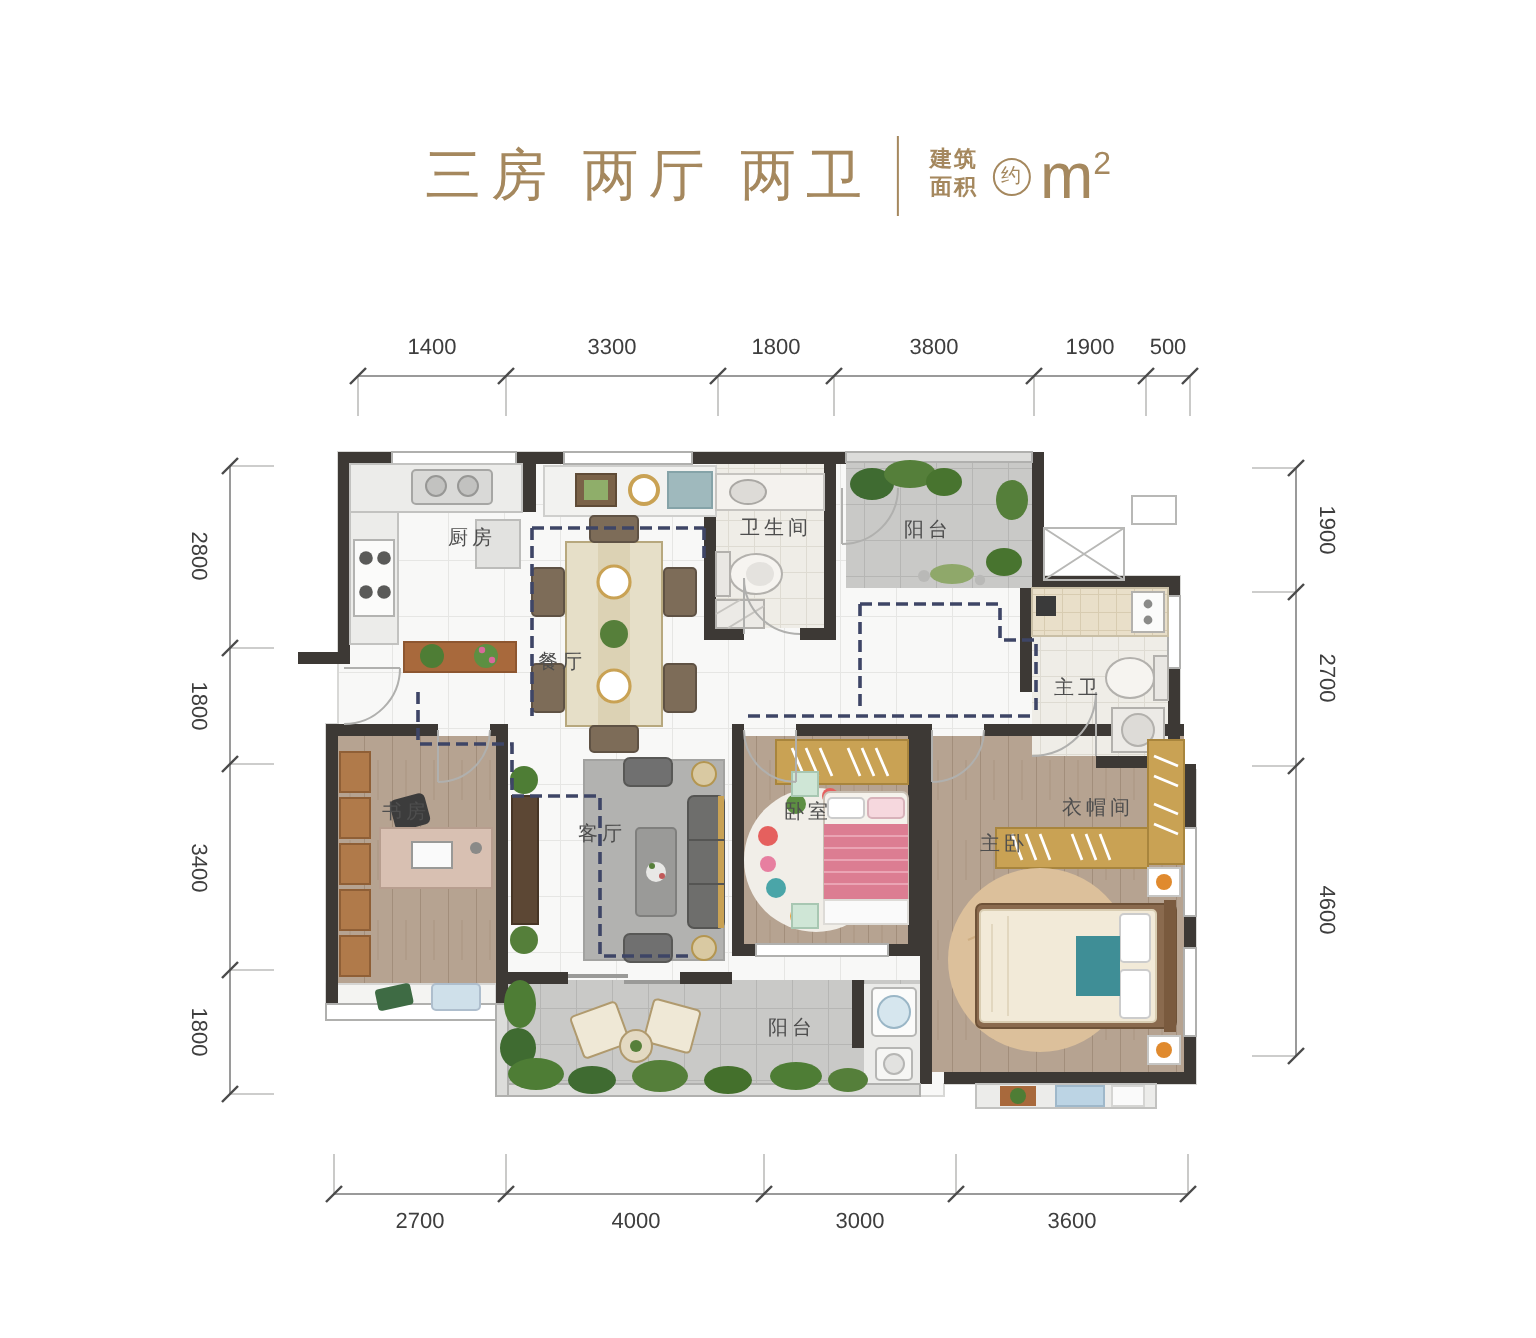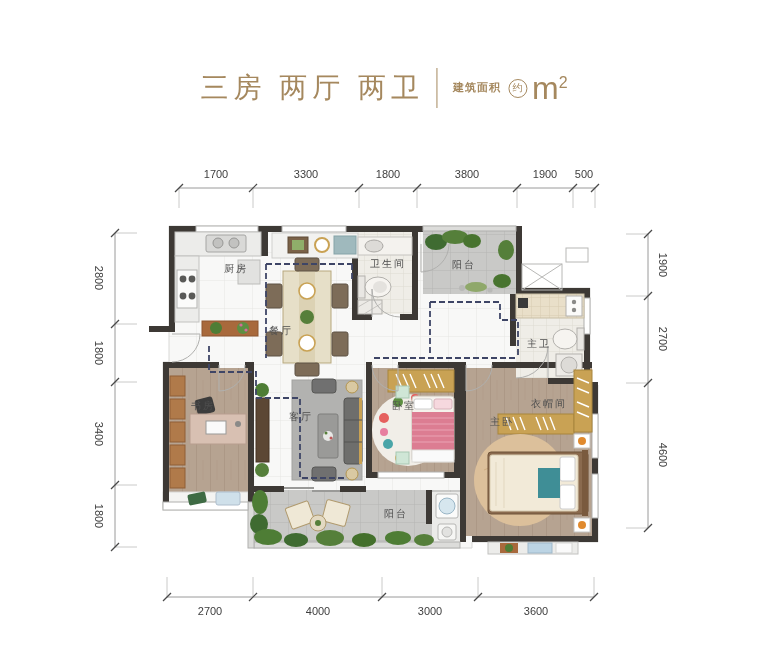--- a/index.html
+++ b/index.html
@@ -4,21 +4,21 @@
 <style>
   html,body{margin:0;padding:0;}
   body{width:768px;height:669px;background:#ffffff;position:relative;overflow:hidden;
        font-family:"Liberation Sans","DejaVu Sans",sans-serif;}
   .stage{position:absolute;inset:0;border-radius:26px;}
   
   .title{position:absolute;top:68px;left:50%;transform:translateX(-50%);
          display:flex;align-items:center;color:#a5885e;white-space:nowrap;}
   .t-rooms{font-size:28px;letter-spacing:5px;font-weight:500;}
   .t-div{width:1px;height:40px;background:#a5885e;margin:0 16px 0 12px;}
-  .t-prefix{display:flex;flex-direction:row;font-size:11px;font-weight:700;
+  .t-prefix{display:flex;flex-direction:column;font-size:11px;font-weight:700;
             line-height:1.25;letter-spacing:1px;align-items:flex-end;}
   .t-approx{width:17px;height:17px;border:1px solid #a5885e;border-radius:50%;
             font-size:10px;display:flex;align-items:center;justify-content:center;
             margin:0 5px 0 7px;}
   .t-num{font-size:42px;font-weight:500;letter-spacing:-1px;}
   .t-unit{font-size:32px;font-weight:500;}
   .t-exp{font-size:16px;font-weight:500;align-self:flex-start;margin-top:6px;}
   
   .room-label{position:absolute;font-size:10px;color:#4e4e4e;letter-spacing:2px;
               transform:translate(-50%,-50%);white-space:nowrap;}
@@ -395,21 +395,21 @@
 <span class="room-label" style="left:388px;top:264px">卫生间</span>
 <span class="room-label" style="left:464px;top:265px">阳台</span>
 <span class="room-label" style="left:539px;top:344px">主卫</span>
 <span class="room-label" style="left:203px;top:406px">书房</span>
 <span class="room-label" style="left:301px;top:417px">客厅</span>
 <span class="room-label" style="left:404px;top:406px">卧室</span>
 <span class="room-label" style="left:502px;top:422px">主卧</span>
 <span class="room-label" style="left:549px;top:404px">衣帽间</span>
 <span class="room-label" style="left:396px;top:514px">阳台</span>
 
-<span class="dim" style="left:216px;top:174px">1700</span>
+<span class="dim" style="left:216px;top:174px">1400</span>
 <span class="dim" style="left:306px;top:174px">3300</span>
 <span class="dim" style="left:388px;top:174px">1800</span>
 <span class="dim" style="left:467px;top:174px">3800</span>
 <span class="dim" style="left:545px;top:174px">1900</span>
 <span class="dim" style="left:584px;top:174px">500</span>
 
 <span class="dim dimv" style="left:99px;top:278px">2800</span>
 <span class="dim dimv" style="left:99px;top:353px">1800</span>
 <span class="dim dimv" style="left:99px;top:434px">3400</span>
 <span class="dim dimv" style="left:99px;top:516px">1800</span>

